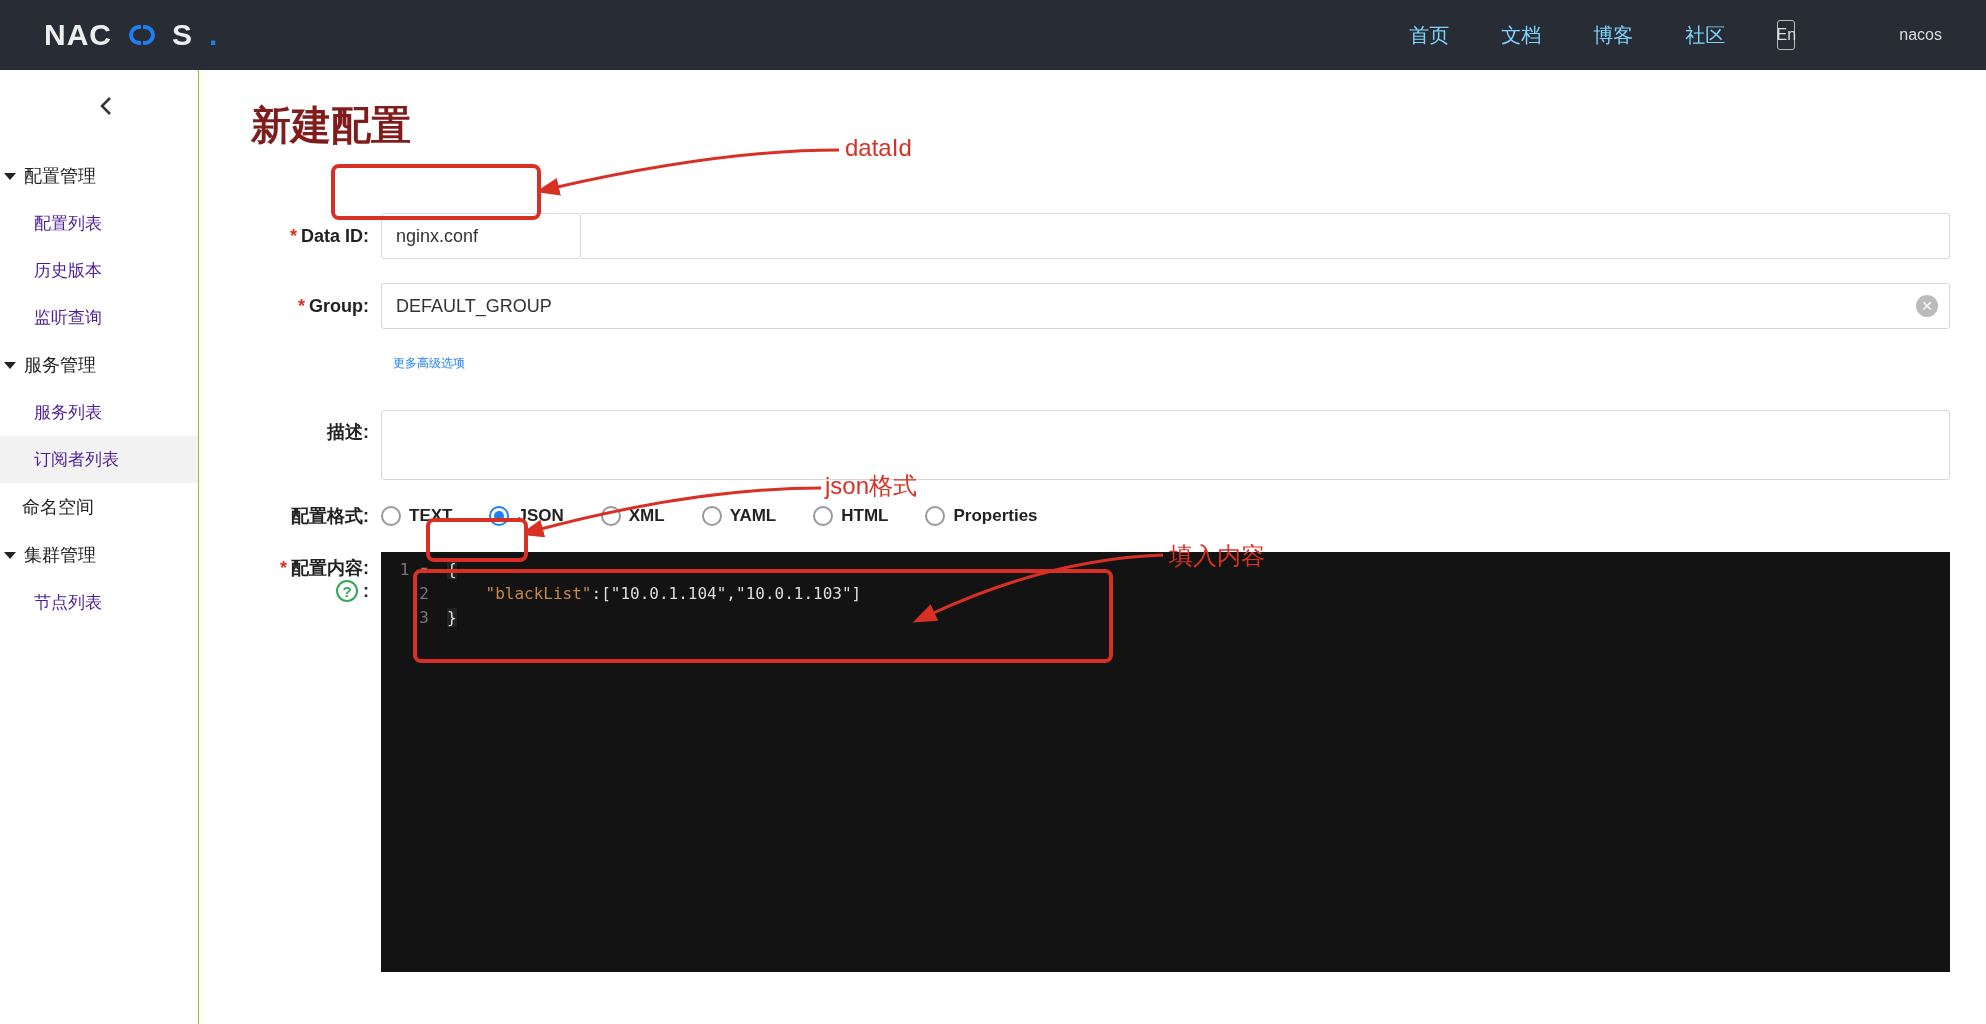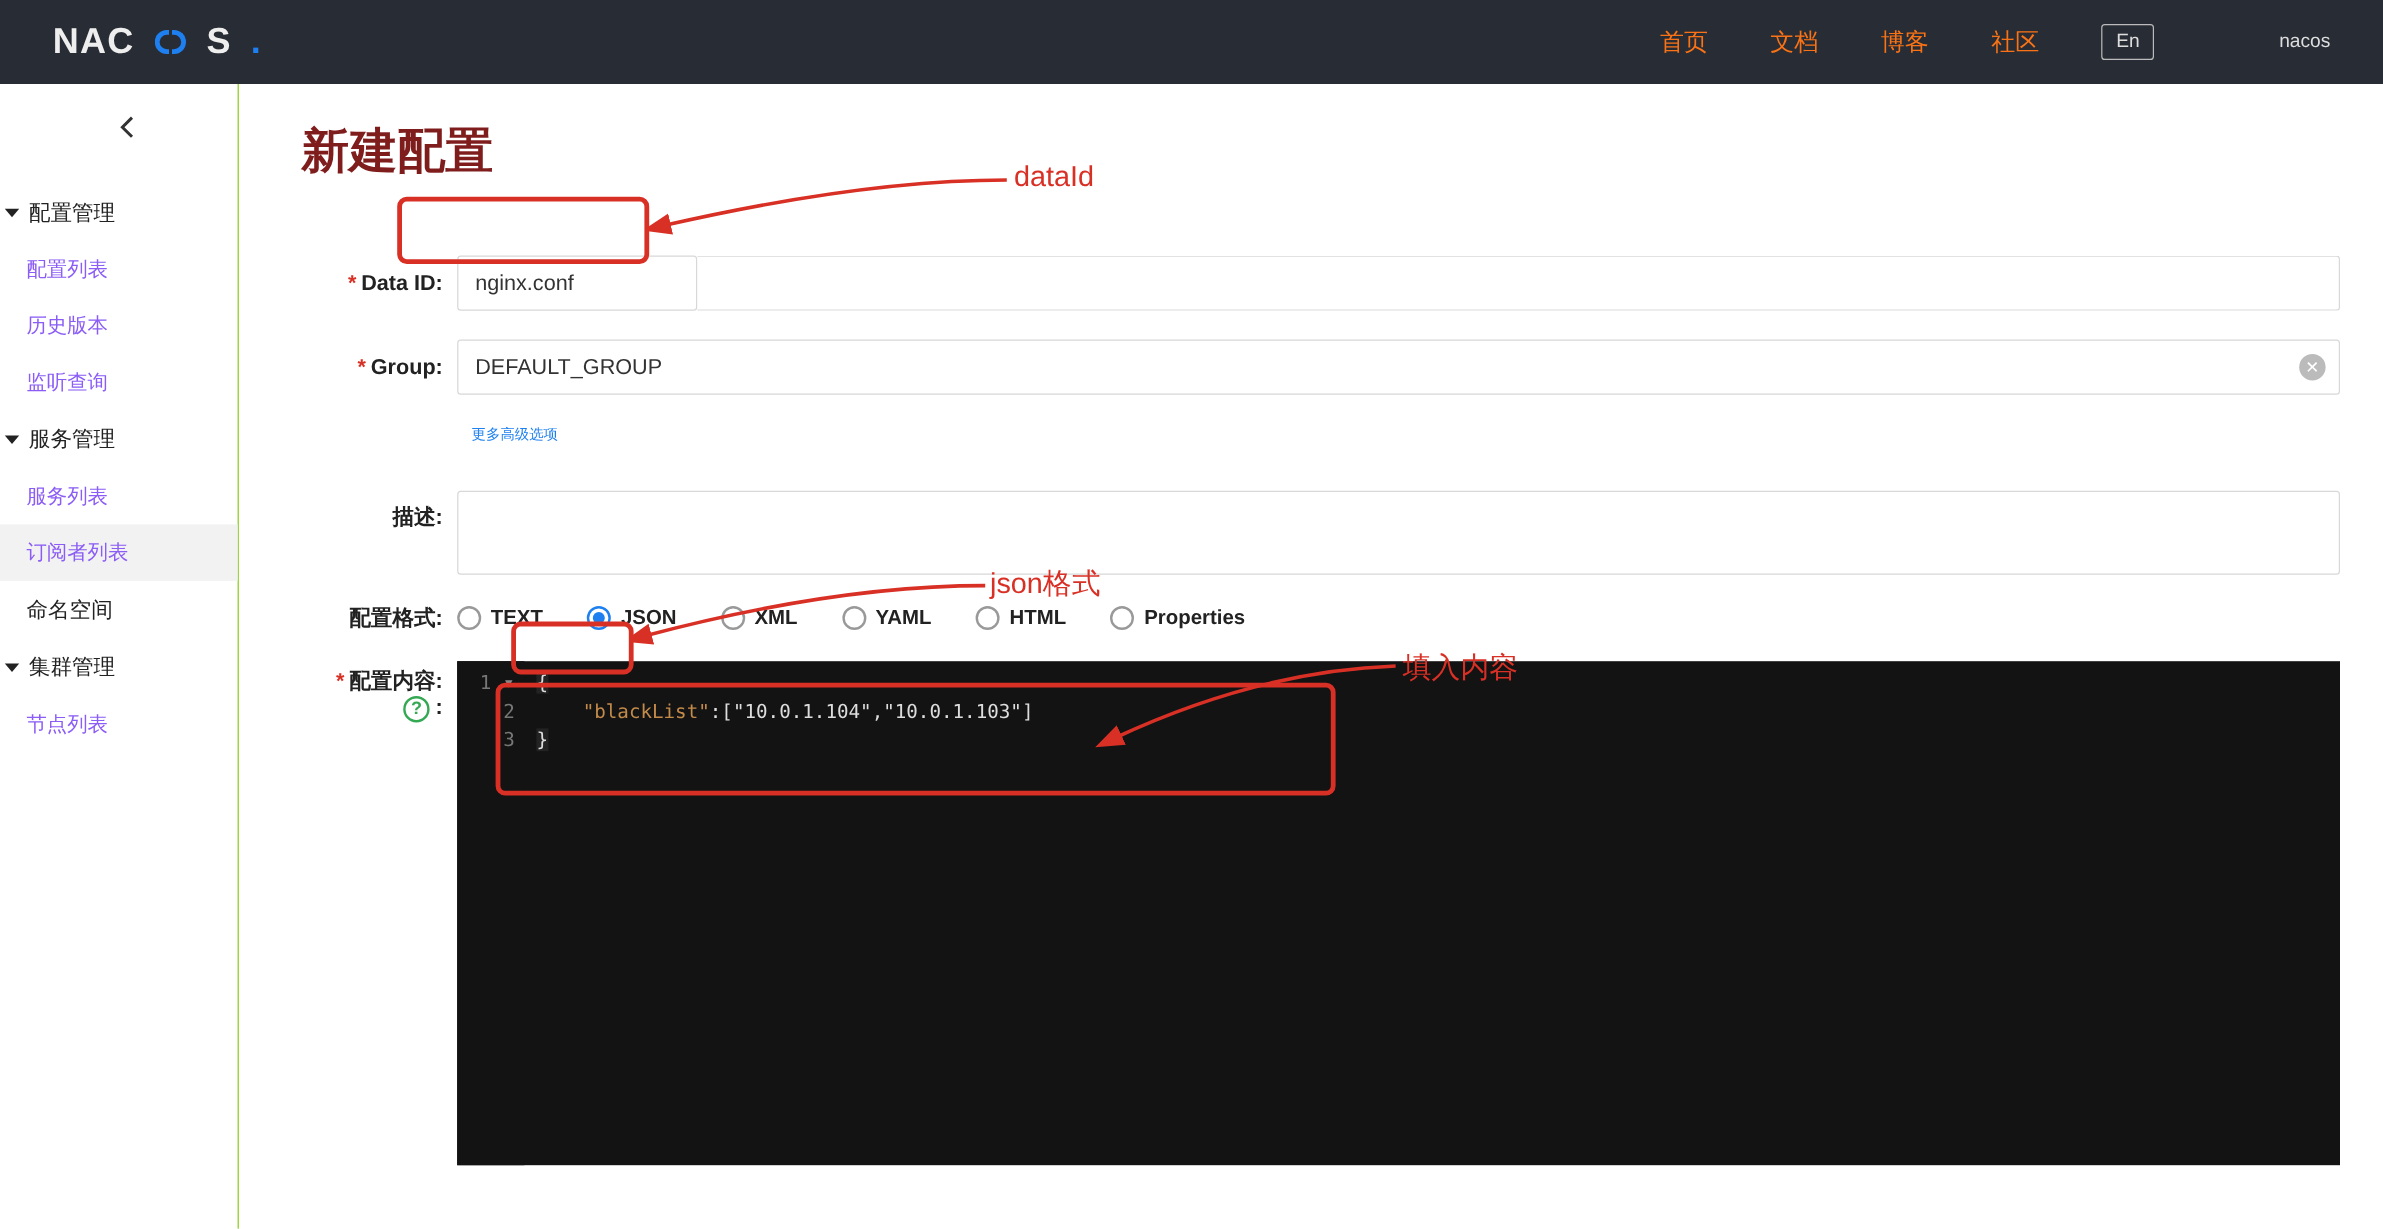--- a/index.html
+++ b/index.html
@@ -4,32 +4,32 @@
 <style>
 * { box-sizing: border-box; margin: 0; padding: 0; }
 html, body { width: 1986px; height: 1024px; font-family: -apple-system, "Helvetica Neue", Arial, "PingFang SC", "Microsoft YaHei", sans-serif; background: #fff; color: #333; overflow: hidden; }
 
 
 .topbar { height: 70px; background: #282c34; display: flex; align-items: center; padding: 0 44px 0 44px; color: #eee; }
 .logo { font-size: 30px; font-weight: 700; letter-spacing: 1px; display: flex; align-items: center; gap: 16px; }
 .logo .dot { color: #1e80f0; font-weight: 700; }
 .nav-spacer { flex: 1; }
 .nav-links { display: flex; align-items: center; gap: 52px; font-size: 20px; }
-.nav-links a { color: #f97316; text-decoration: none; cursor: pointer; }
-.lang-btn { border: 1px solid #bbb; border-radius: 3px; width: 44px; height: 30px; display: flex; align-items: center; justify-content: center; font-size: 16px; color: #ddd; cursor: pointer; }
+.nav-links a { color: #7dd3fc; text-decoration: none; cursor: pointer; }
+.lang-btn { border: 1px solid #bbb; border-radius: 3px; width: 18px; height: 30px; display: flex; align-items: center; justify-content: center; font-size: 16px; color: #ddd; cursor: pointer; }
 .user { margin-left: 52px; font-size: 16px; color: #ddd; }
 
 
 .body { display: flex; height: calc(1024px - 70px); }
 .sidebar { width: 199px; background: #fff; border-right: 1px solid #84cc16; padding-top: 24px; }
 .side-back { padding-left: 95px; margin-bottom: 30px; }
 .side-back svg { width: 24px; height: 24px; stroke: #333; }
 .side-group-title { display: flex; align-items: center; padding: 12px 20px 12px 4px; font-size: 18px; color: #222; cursor: pointer; }
 .side-group-title .tri { width: 0; height: 0; border-left: 6px solid transparent; border-right: 6px solid transparent; border-top: 7px solid #222; margin-right: 8px; }
-.side-item { padding: 12px 20px 12px 22px; font-size: 17px; color: #8b5cf6; cursor: pointer; }
+.side-item { padding: 12px 20px 12px 34px; font-size: 17px; color: #4c1d95; cursor: pointer; }
 .side-item.active { background: #f2f2f2; }
 
 .main { flex: 1; padding: 28px 36px 0 52px; position: relative; }
 .page-title { font-size: 40px; font-weight: 600; color: #7f1d1d; margin-bottom: 60px; font-family: Liberation Mono, monospace; }
 
 .form-row { display: flex; align-items: center; margin-bottom: 24px; }
 .form-label { width: 130px; text-align: right; font-size: 18px; color: #222; font-weight: 600; padding-right: 12px; }
 .form-label .req { color: #d93026; margin-right: 4px; }
 .input-w { position: relative; width: 200px; }
 .input-w input { width: 100%; height: 46px; border: 1px solid #d8d8d8; border-radius: 3px; padding: 0 14px; font-size: 18px; color: #333; outline: none; }

